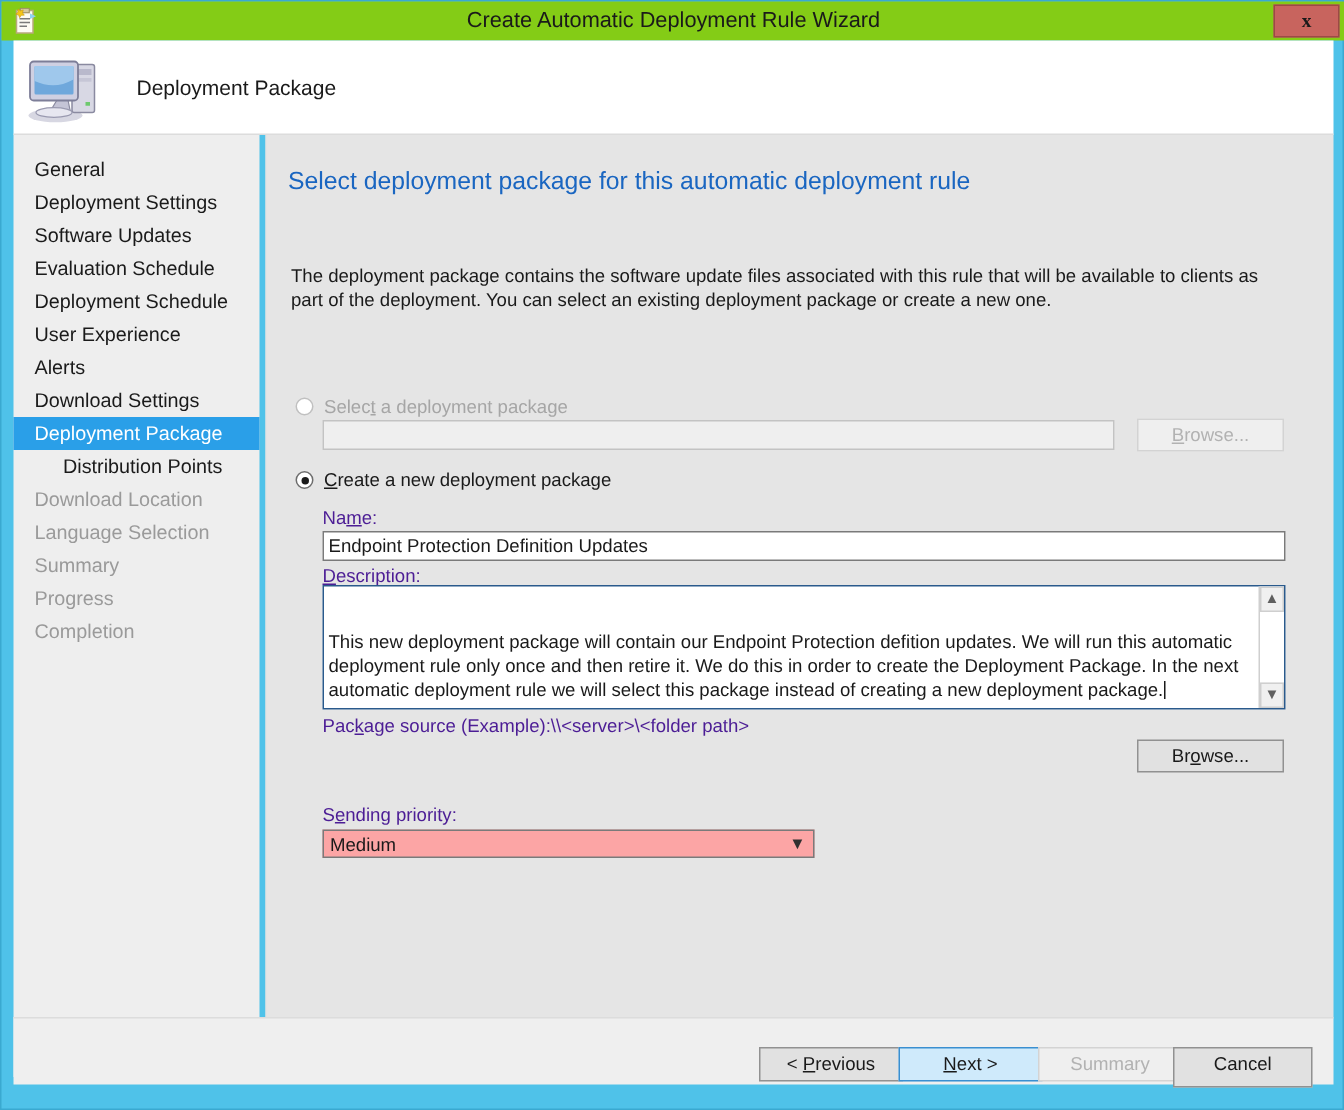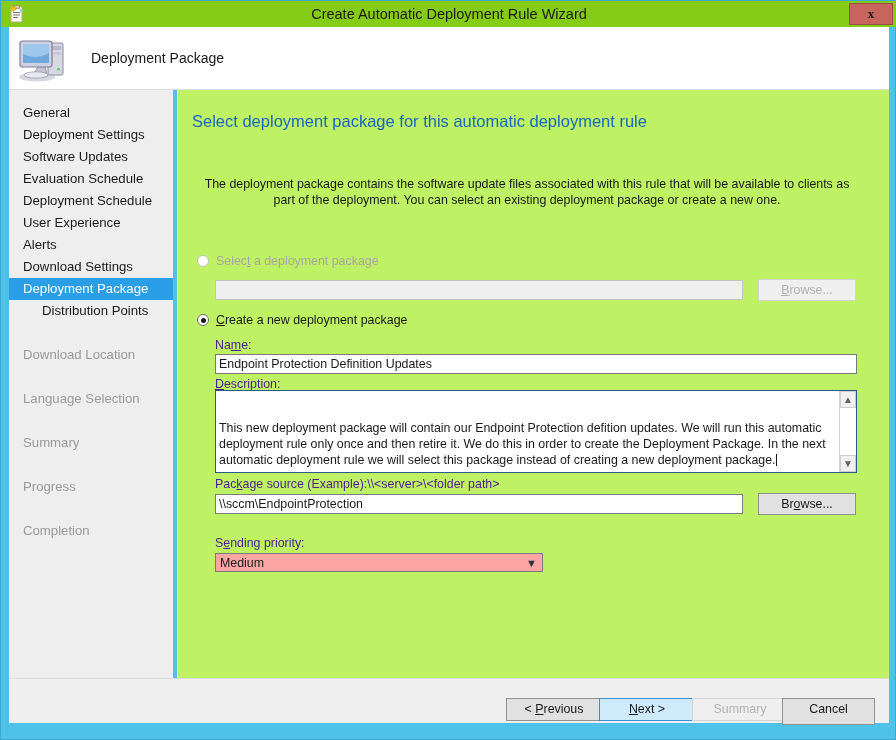--- a/index.html
+++ b/index.html
@@ -93,35 +93,34 @@
     position: relative;
     height: 22px;
     line-height: 22px;
     font-size: 13.2px;
     padding-left: 14px;
     color: #1a1a1a;
     white-space: nowrap;
     cursor: default;
   }
   .nav-item.sub { padding-left: 33px; }
-  .nav-item.dim { color: #9a9a9a; margin-top: 22px; }
+  .nav-item.dim { color: #9a9a9a; }
   .nav-item.selected {
     background: #2a9fe8;
     color: #ffffff;
   }
 
   
   #content {
     position: absolute;
     left: 176px; top: 89px;
     width: 712px; height: 588px;
-    background: #bef264;
+    background: #e5e5e5;
     border-left: 1px solid #e3e3e3;
     box-sizing: border-box;
-    text-align: center;
   }
   #page-heading {
     position: absolute;
     left: 14px; top: 22px;
     font-size: 16.5px;
     color: #1a66c1;
     white-space: nowrap;
   }
   #page-desc {
     position: absolute;
@@ -334,21 +333,21 @@
         <div class="nav-item dim">Completion</div>
       </div>
   </div>
 
   <div id="content">
 
     <div id="page-heading">Select deployment package for this automatic deployment rule</div>
     <div id="page-desc">The deployment package contains the software update files associated with this rule that will be available to clients as part of the deployment. You can select an existing deployment package or create a new one.</div>
   </div>
 
-  <div class="radio-row" style="left:196px; top:253px;">
+  <div class="radio-row" style="left:196px; top:263px;">
     <span class="radio dim"></span><span class="dimtext">Selec</span><span class="dimtext ul">t</span><span class="dimtext"> a deployment package</span>
   </div>
 
   <div class="textbox disabled" style="left:214px; top:279px; width:528px; height:20px;"></div>
 
   <div class="btn disabled" style="left:757px; top:278px; width:98px; height:22px;"><span></span><span class="ul">B</span><span>rowse...</span></div>
 
   <div class="radio-row" style="left:196px; top:312px;text-align:right;">
     <span class="radio checked"></span><span></span><span class="ul">C</span><span>reate a new deployment package</span>
   </div>
@@ -360,21 +359,20 @@
 
   <div id="desc-box">
     <div id="desc-text"><span>This new deployment package will contain our Endpoint Protection defition updates.  We will run this automatic deployment rule only once and then retire it.  We do this in order to create the Deployment Package.  In the next automatic deployment rule we will select this package instead of creating a new deployment package.</span><span id="desc-caret"></span></div>
     <div id="desc-scroll">
       <div class="sb-arrow up">▲</div>
       <div class="sb-arrow down">▼</div>
     </div>
   </div>
 
   <div class="fld-label" style="left:214px; top:476px;"><span>Pac</span><span class="ul">k</span><span>age source (Example):\\&lt;server&gt;\&lt;folder path&gt;</span></div>
-  <div class="textbox" style="left:214px; top:493px; width:528px; height:20px;">\\sccm\EndpointProtection</div>
   <div class="btn" style="left:757px; top:492px; width:98px; height:22px;"><span>Br</span><span class="ul">o</span><span>wse...</span></div>
 
   <div class="fld-label" style="left:214px; top:535px;"><span>S</span><span class="ul">e</span><span>nding priority:</span></div>
   <div id="priority-select">
     <span>Medium</span>
     <span id="priority-arrow">▼</span>
   </div>
 
   <div id="footer"></div>
 

